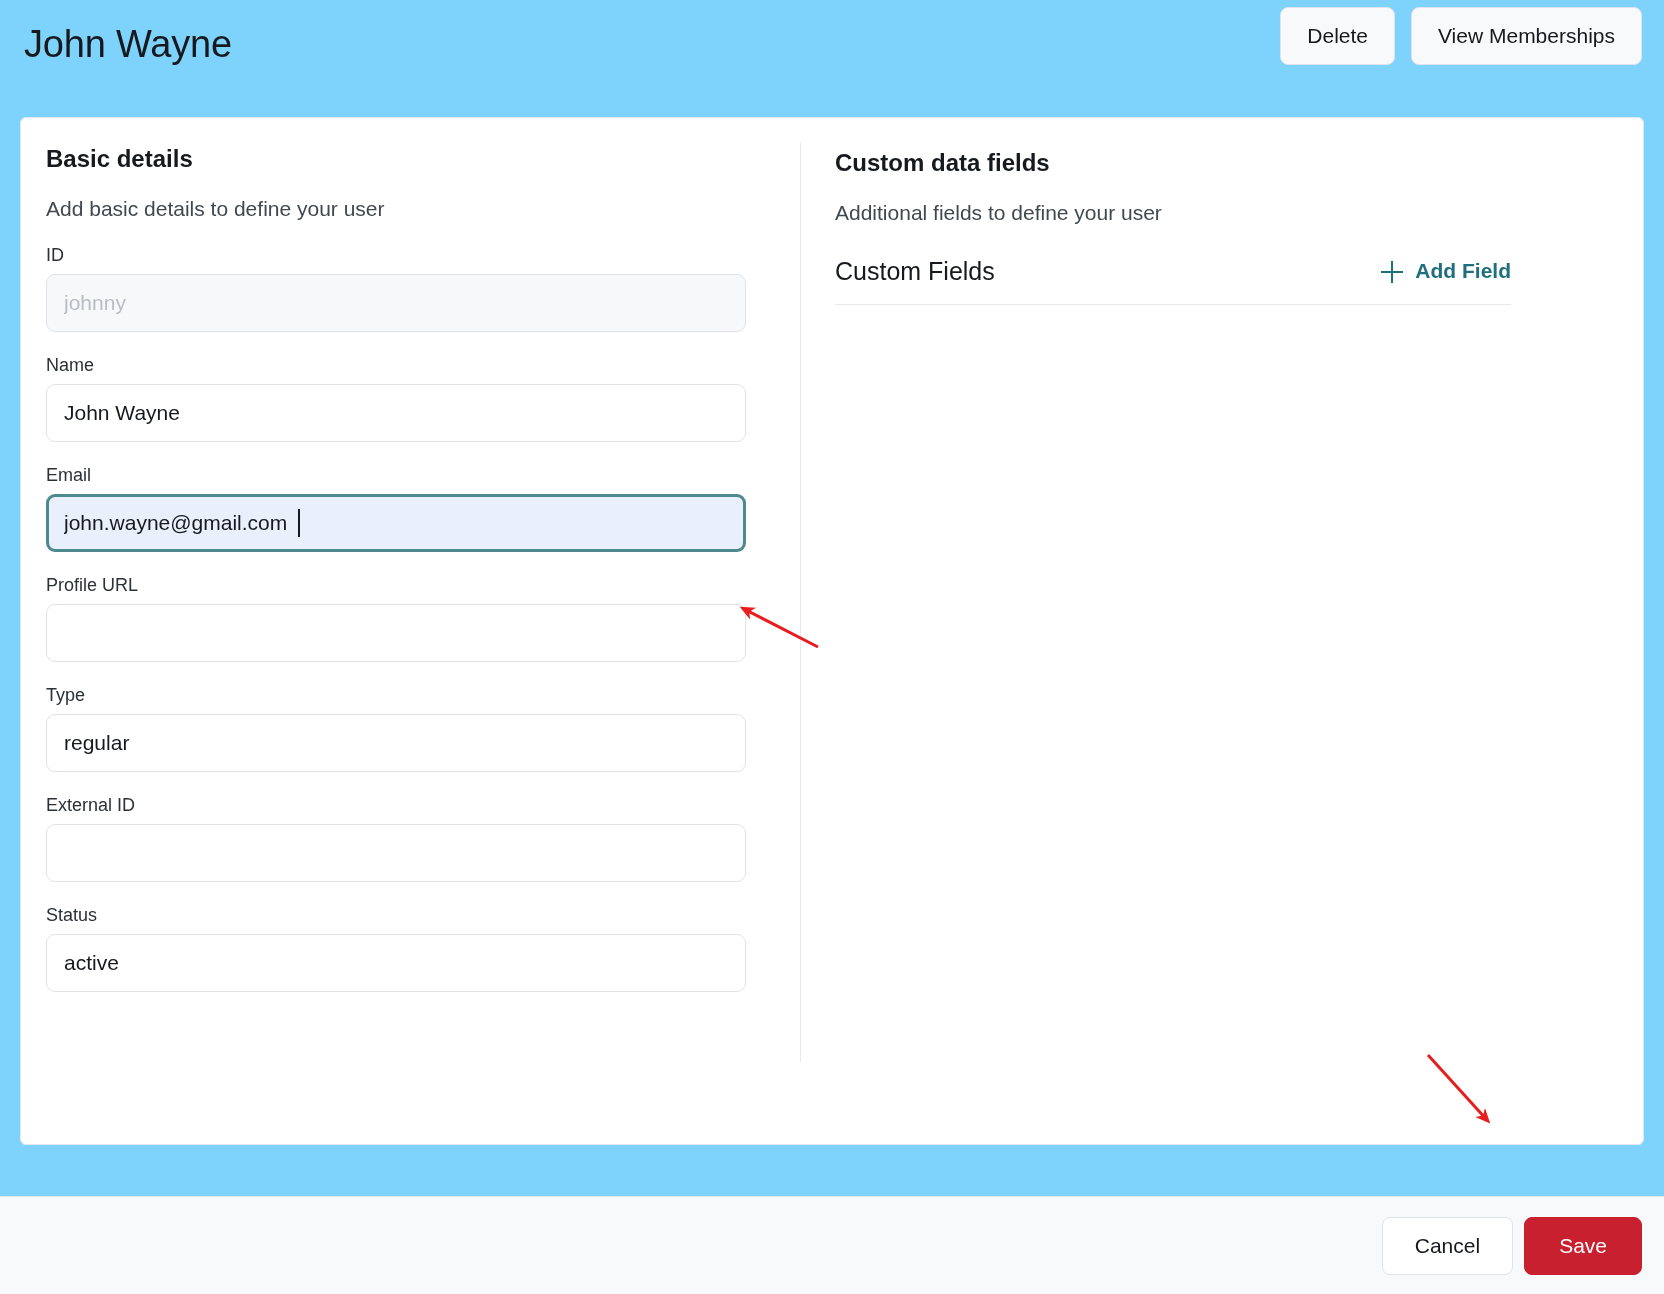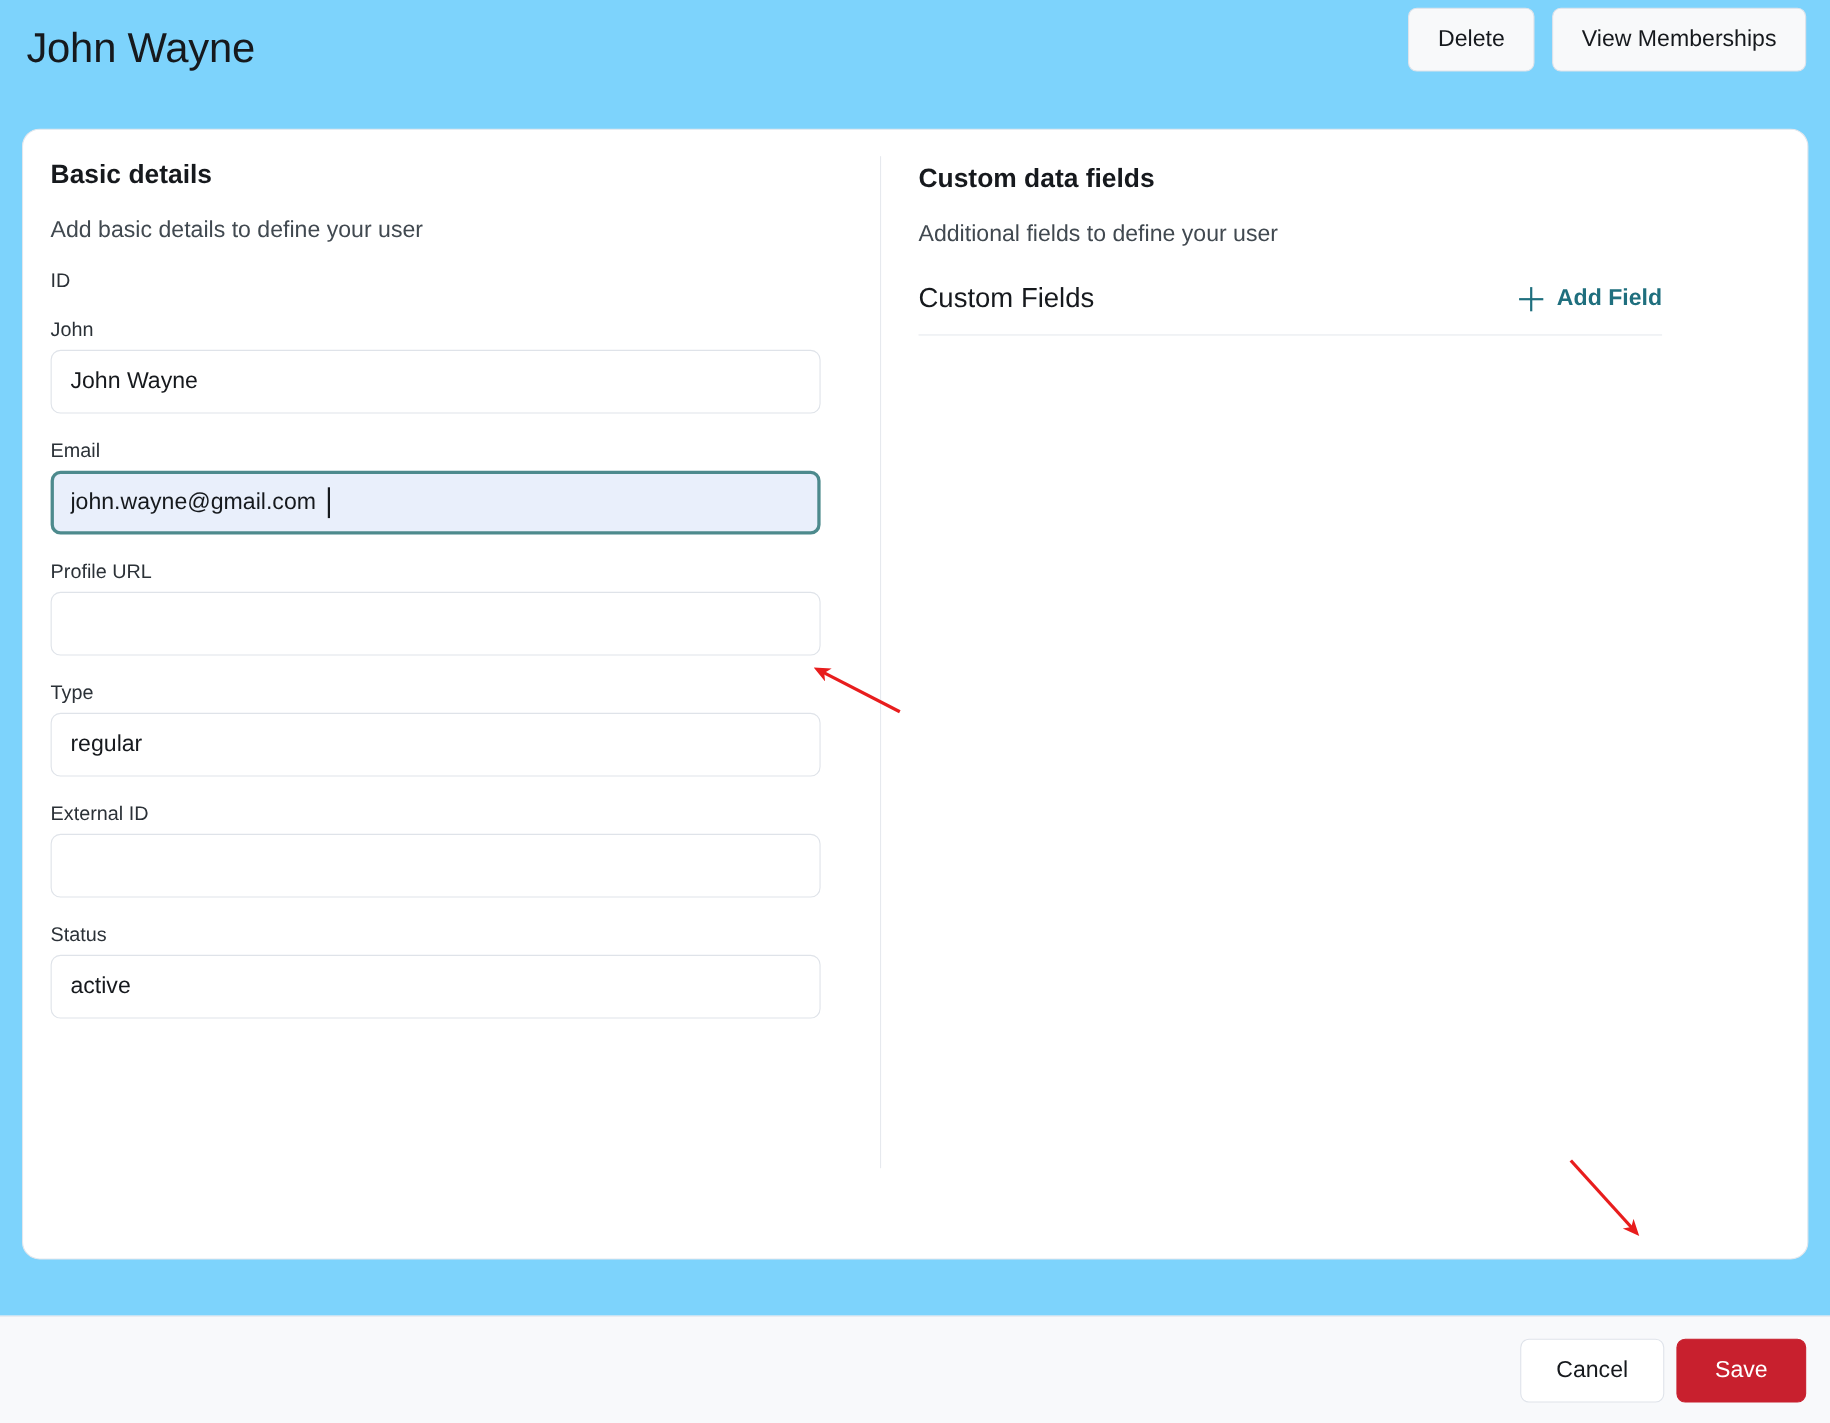--- a/index.html
+++ b/index.html
@@ -61,21 +61,21 @@
   }
 
   
   .card {
     position: absolute;
     left: 20px;
     top: 117px;
     width: 1624px;
     height: 1028px;
     border: 1px solid #e3e7ed;
-    border-radius: 16px;
+    border-radius: 6px;
     background: #ffffff;
   }
   .col-left {
     position: absolute;
     left: 0; top: 0;
     width: 779px;
     height: 100%;
     padding: 26px 30px 0 25px;
   }
   .col-divider {
@@ -259,24 +259,25 @@
   </div>
 
   <div class="card">
 
     <div class="col-left">
       <div class="section-title">Basic details</div>
       <div class="section-sub">Add basic details to define your user</div>
 
       <div class="field">
         <div class="field-label">ID</div>
-      </div>
-
-      <div class="field">
-        <div class="field-label">John</div>
+        <input class="input disabled" type="text" disabled="" placeholder="johnny" style="">
+      </div>
+
+      <div class="field">
+        <div class="field-label">Name</div>
         <input class="input" type="text" placeholder="" value="John Wayne" style="">
       </div>
 
       <div class="field">
         <div class="field-label">Email</div>
         <div class="input-wrap">
           <input class="input focused" type="text" placeholder="" value="john.wayne@gmail.com" style="">
           <span class="caret"></span>
         </div>
       </div>

